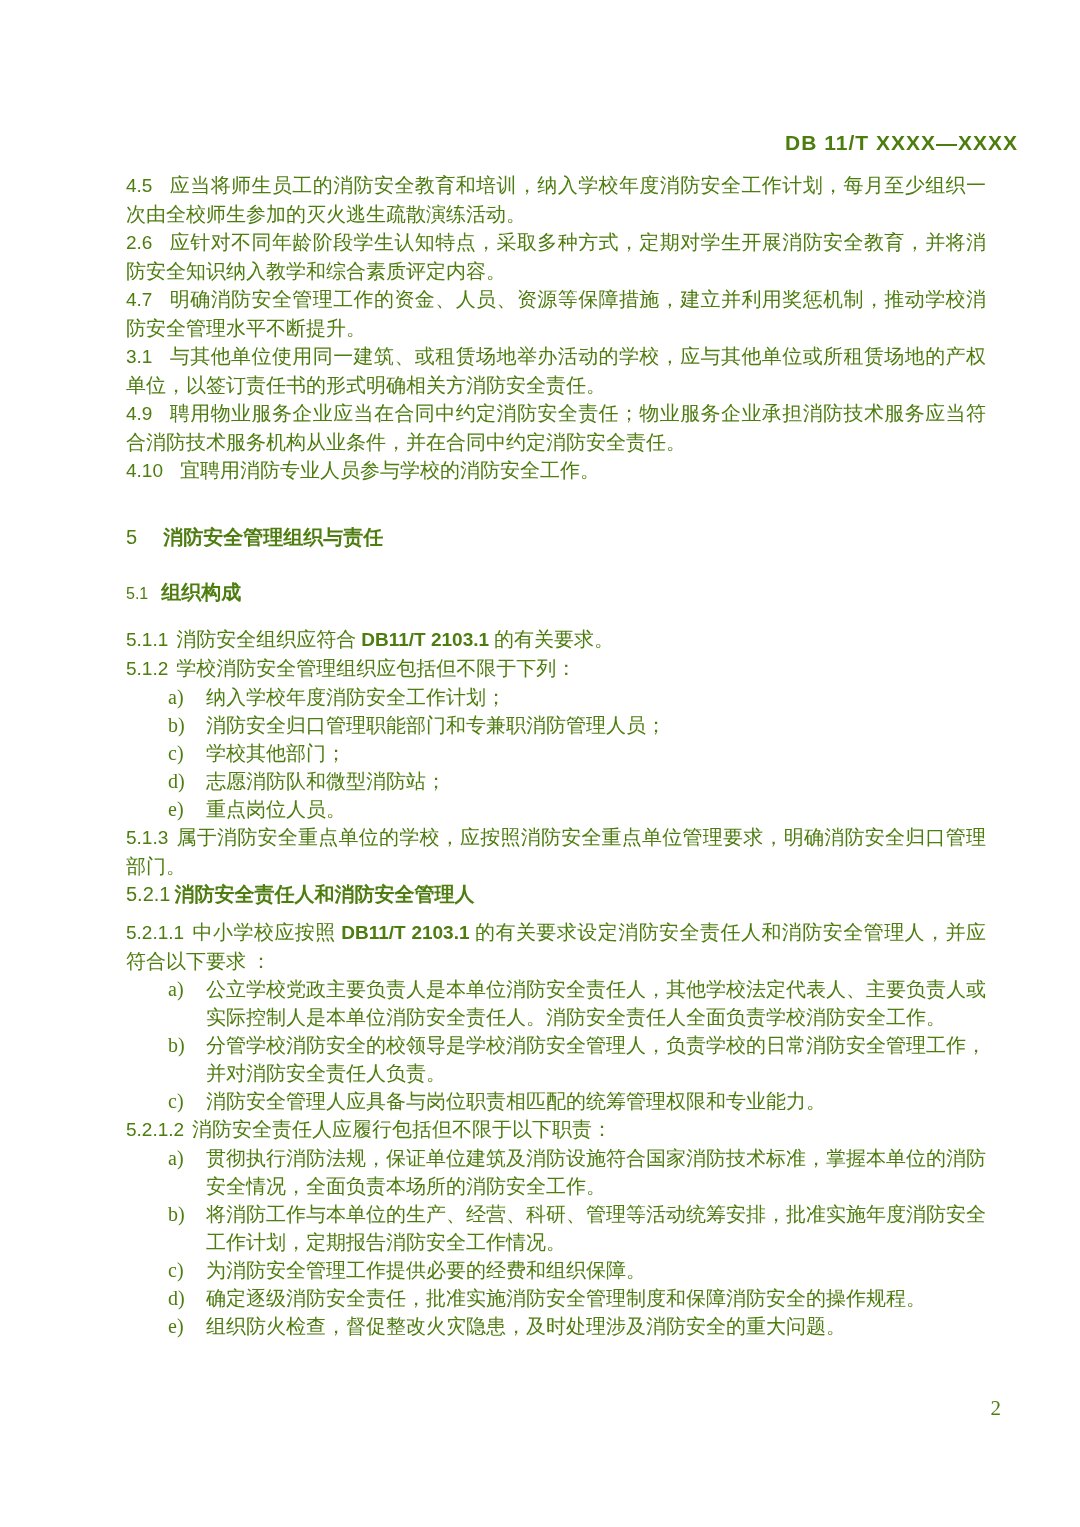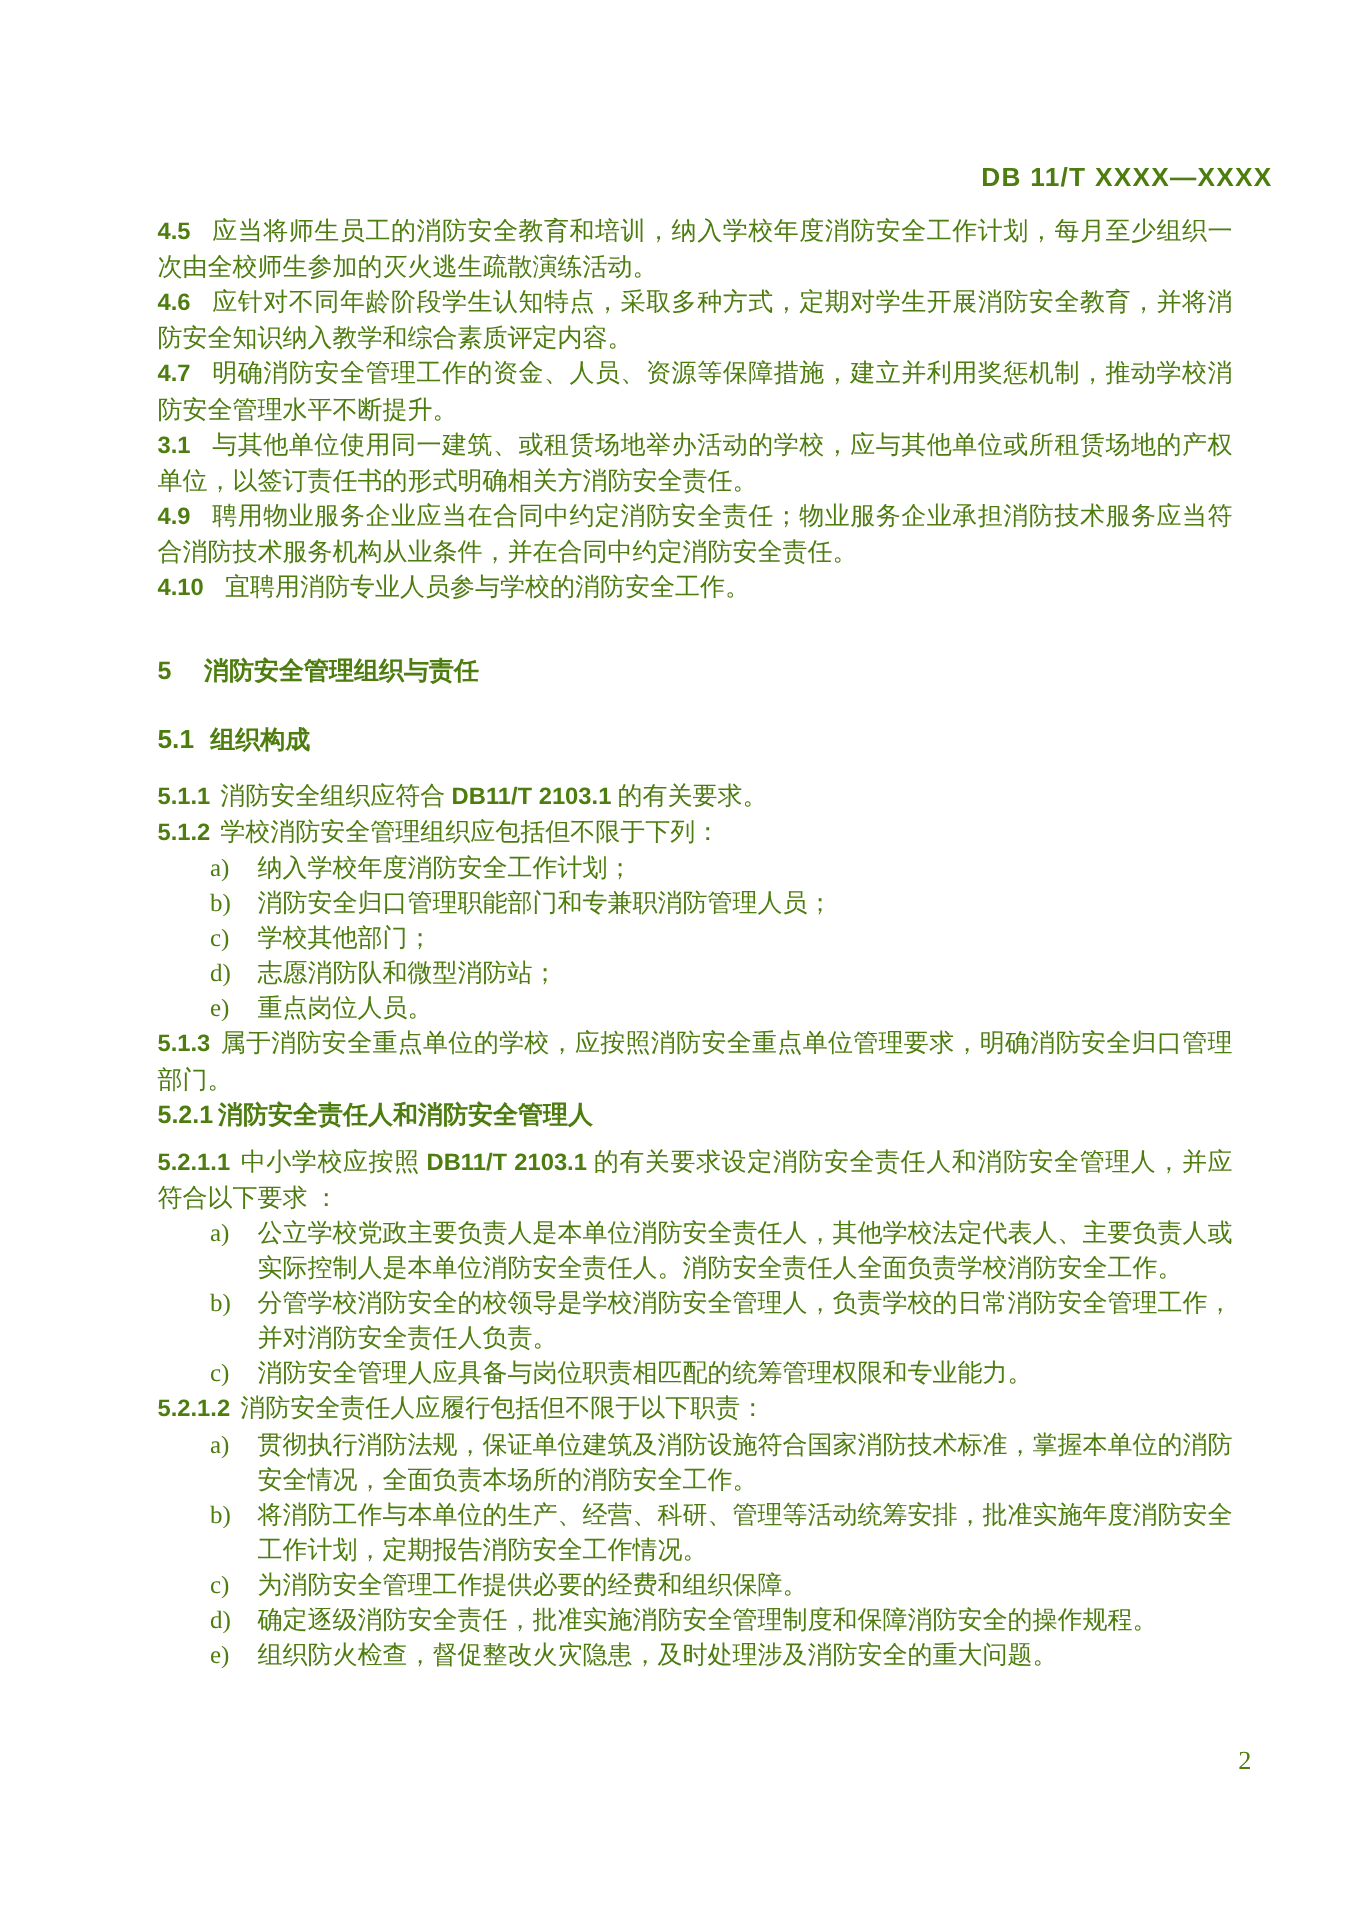--- a/index.html
+++ b/index.html
@@ -33,21 +33,21 @@
     width: 860px;
     font-size: 20px;
     line-height: 28px;
     text-align: justify;
   }
 
   .content p { margin: 0; }
 
   .num {
     font-family: "Liberation Sans", "DejaVu Sans", sans-serif;
-    font-weight: 700;
+    font-weight: 400;
     font-size: 19px;
   }
   .code {
     font-family: Liberation Sans, sans-serif;
     font-weight: 700;
     font-size: 19px;
   }
 
   .clause .num { margin-right: 17px; }
   .clause.tight .num { margin-right: 8px; }
@@ -55,21 +55,21 @@
   .h1, .h2, .h3 {
     font-family: "Liberation Sans", "DejaVu Sans", sans-serif;
     font-weight: 700;
     font-size: 20px;
     text-align: left;
   }
   .h1 { margin: 38px 0 27px 0 !important; }
   .h1 .num { margin-right: 26px; font-size: 20px; }
   .h2 { margin: 0 0 17px 0 !important; }
   .h2.gap-top { margin-top: 14px !important; }
-  .h2 .num { margin-right: 13px; font-size: 21px; }
+  .h2 .num { margin-right: 13px; font-size: 16px; }
   .h3 { margin: 0 0 10px 0 !important; }
   .h3 .num { margin-right: 4px; font-size: 20px; }
 
   .li { display: flex; }
   .li .marker {
     flex: none;
     width: 38px;
     margin-left: 42px;
   }
   .li .li-text { flex: 1; text-align: justify; }
@@ -85,21 +85,21 @@
 </head>
 <body>
 
 <div class="page">
 
   <div class="doc-code">DB 11/T XXXX—XXXX</div>
 
   <div class="content">
 
     <p class="clause"><span class="num">4.5</span><span>应当将师生员工的消防安全教育和培训，纳入学校年度消防安全工作计划，每月至少组织一次由全校师生参加的灭火逃生疏散演练活动。</span></p>
-    <p class="clause"><span class="num">4.6</span><span>应针对不同年龄阶段学生认知特点，采取多种方式，定期对学生开展消防安全教育，并将消防安全知识纳入教学和综合素质评定内容。</span></p>
+    <p class="clause"><span class="num">2.6</span><span>应针对不同年龄阶段学生认知特点，采取多种方式，定期对学生开展消防安全教育，并将消防安全知识纳入教学和综合素质评定内容。</span></p>
     <p class="clause"><span class="num">4.7</span><span>明确消防安全管理工作的资金、人员、资源等保障措施，建立并利用奖惩机制，推动学校消防安全管理水平不断提升。</span></p>
     <p class="clause"><span class="num">3.1</span><span>与其他单位使用同一建筑、或租赁场地举办活动的学校，应与其他单位或所租赁场地的产权单位，以签订责任书的形式明确相关方消防安全责任。</span></p>
     <p class="clause"><span class="num">4.9</span><span>聘用物业服务企业应当在合同中约定消防安全责任；物业服务企业承担消防技术服务应当符合消防技术服务机构从业条件，并在合同中约定消防安全责任。</span></p>
     <p class="clause"><span class="num">4.10</span><span>宜聘用消防专业人员参与学校的消防安全工作。</span></p>
 
     <p class="h1"><span class="num">5</span><span>消防安全管理组织与责任</span></p>
 
     <p class="h2"><span class="num">5.1</span><span>组织构成</span></p>
 
     <p class="clause tight"><span class="num">5.1.1</span><span>消防安全组织应符合 </span><span class="code">DB11/T 2103.1</span><span> 的有关要求。</span></p>

